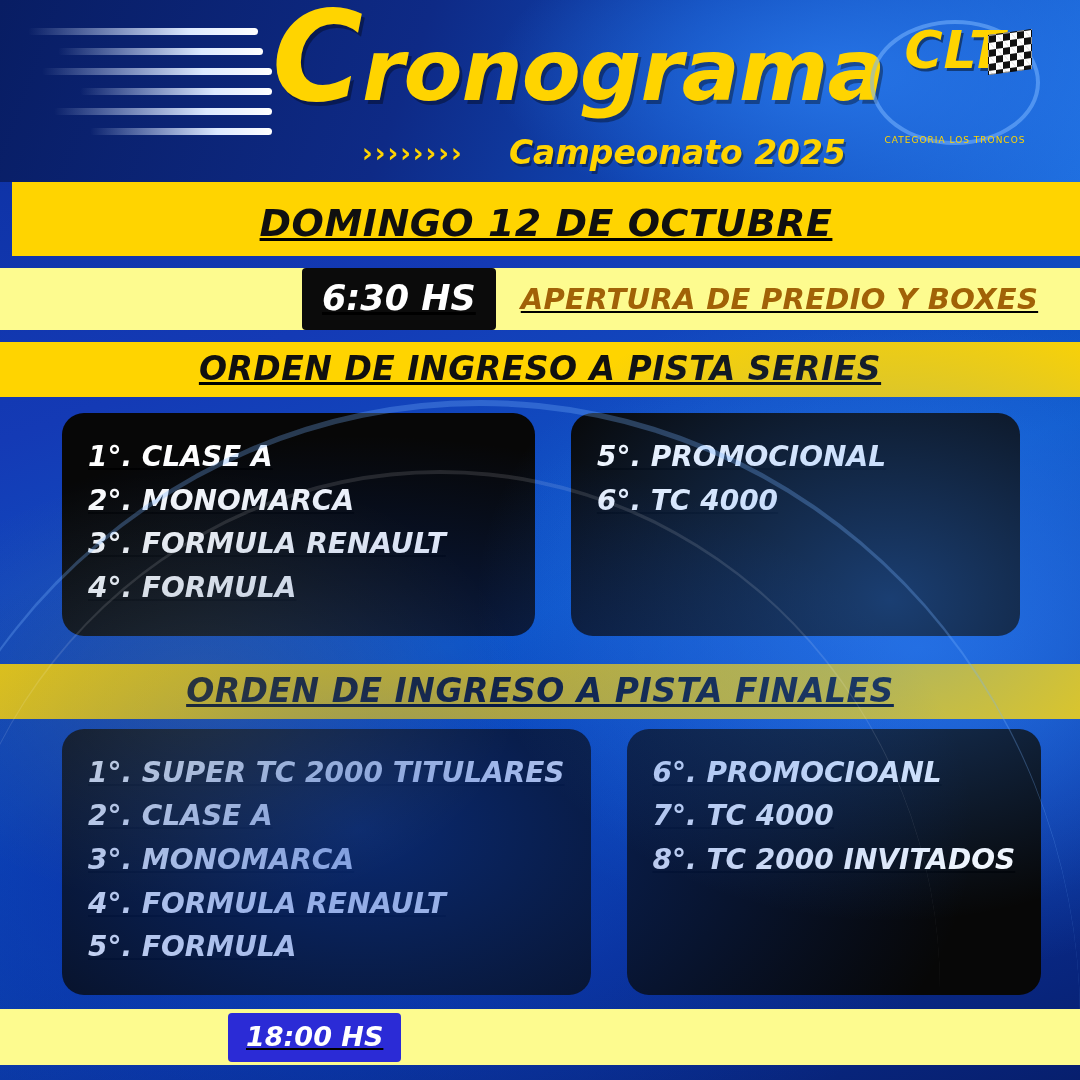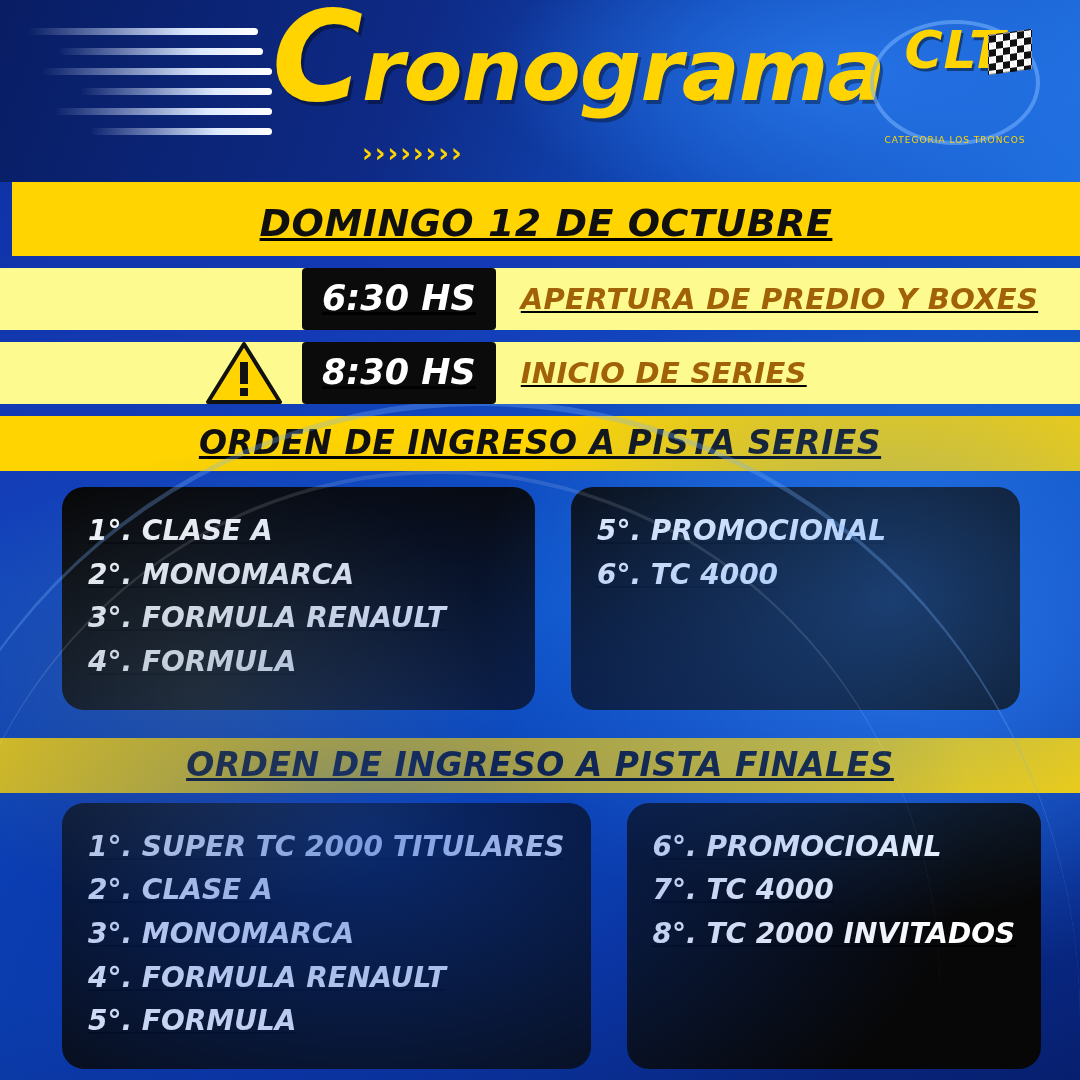--- a/index.html
+++ b/index.html
@@ -228,49 +228,39 @@
       <i style="left:26px; top:86px;  width:218px;"></i>
       <i style="left:62px; top:106px; width:182px;"></i>
     </div>
 
     <div class="title-wrap">
       <div class="title">
         <span class="cap">C</span><span>ronograma</span>
       </div>
     </div>
     <div class="chevrons">››››››››</div>
+    <div class="subtitle">Campeonato 2025</div>
 
     <div class="clt-logo">
       <div class="clt-ring"></div>
       <div class="flag"></div>
       <div class="clt-text">CLT</div>
       <div class="clt-sub">CATEGORIA LOS TRONCOS</div>
     </div>
   </div>
 
   <div class="bar big">DOMINGO 12 DE OCTUBRE</div>
 
   <div class="gap"></div>
 
   <div class="timerow">
     <div class="timechip">6:30 HS</div>
     <div class="timelabel">APERTURA DE  PREDIO Y BOXES</div>
   </div>
 
-  <div class="timerow">
-    <div class="warn">
-      <svg width="78" height="66" viewBox="0 0 78 66">
-        <polygon points="39,4 75,62 3,62" fill="#ffd400" stroke="#111" stroke-width="4" stroke-linejoin="round"></polygon>
-        <rect x="35" y="22" width="8" height="22" fill="#111"></rect>
-        <rect x="35" y="48" width="8" height="8" fill="#111"></rect>
-      </svg>
-    </div>
-    <div class="timechip">8:30 HS</div>
-    <div class="timelabel">INICIO DE SERIES</div>
-  </div>
 
   <div class="gap"></div>
 
   <div class="bar mid">ORDEN DE INGRESO A PISTA SERIES</div>
   <div class="panels">
     <div class="panel left-wide">
       <ul>
         <li>1°.   CLASE A</li>
         <li>2°.  MONOMARCA</li>
         <li>3°.  FORMULA RENAULT</li>

